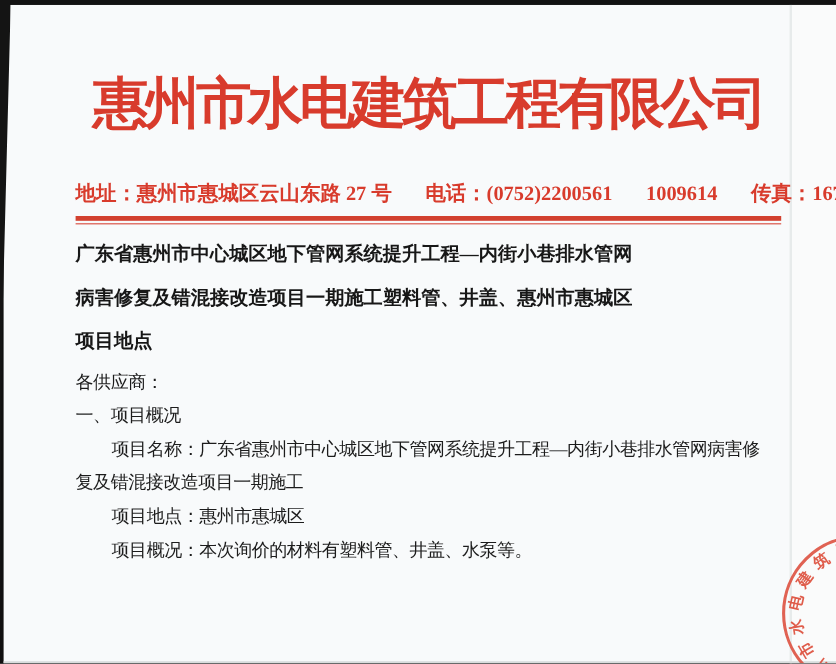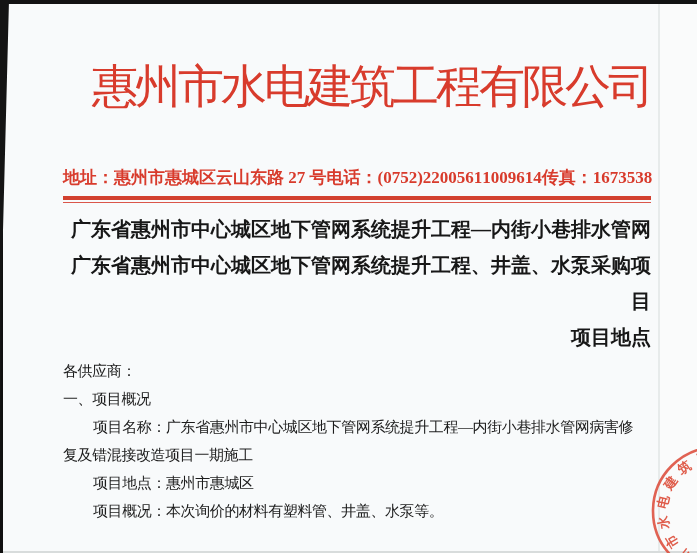--- a/index.html
+++ b/index.html
@@ -59,52 +59,53 @@
   .content {
     position: absolute;
     left: 60px;
     top: 0;
     width: 588px;
     z-index: 2;
     color: #1c1c1c;
   }
   .company-name {
     margin-top: 52px;
-    text-align: right;
+    text-align: center;
     font-size: 46px;
     line-height: 62px;
-    font-weight: normal;
+    font-weight: bold;
     letter-spacing: -3px;
     color: #d83b2c;
     white-space: nowrap;
   }
   .address-line {
-    margin-top: 48px;
+    margin-top: 32px;
     display: flex;
     justify-content: space-between;
     align-items: baseline;
     font-size: 17px;
     font-weight: bold;
     color: #d83b2c;
     white-space: nowrap;
+    gap: 28px;
   }
   .rule-thick {
     margin-top: 7px;
     height: 4px;
     background: #d2402f;
   }
   .rule-thin {
     margin-top: 2px;
     height: 1px;
     background: #da564a;
   }
   .announcement-title {
     margin-top: 8px;
-    text-align: right;
-    font-size: 20px;
+    text-align: left;
+    font-size: 16px;
     font-weight: bold;
     line-height: 36px;
     color: #171717;
   }
   .body-text {
     margin-top: 2px;
     font-size: 15px;
     line-height: 28px;
     letter-spacing: -0.4px;
     color: #1c1c1c;
@@ -148,21 +149,21 @@
         <span>电话：(0752)2200561</span>
         <span>1009614</span>
         <span>传真：1673538</span>
       </div>
 
       <div class="rule-thick"></div>
       <div class="rule-thin"></div>
 
       <div class="announcement-title">
         <div>广东省惠州市中心城区地下管网系统提升工程—内街小巷排水管网</div>
-        <div>广东省惠州市中心城区地下管网系统提升工程、井盖、水泵采购项目</div>
+        <div>病害修复及错混接改造项目一期施工塑料管、井盖、惠州市惠城区</div>
         <div>项目地点</div>
       </div>
 
       <div class="body-text">
         <p class="para">各供应商：</p>
         <p class="para">一、项目概况</p>
         <p class="para indent">项目名称：广东省惠州市中心城区地下管网系统提升工程—内街小巷排水管网病害修
 复及错混接改造项目一期施工</p>
         <p class="para indent">项目地点：惠州市惠城区</p>
         <p class="para indent">项目概况：本次询价的材料有塑料管、井盖、水泵等。</p>

